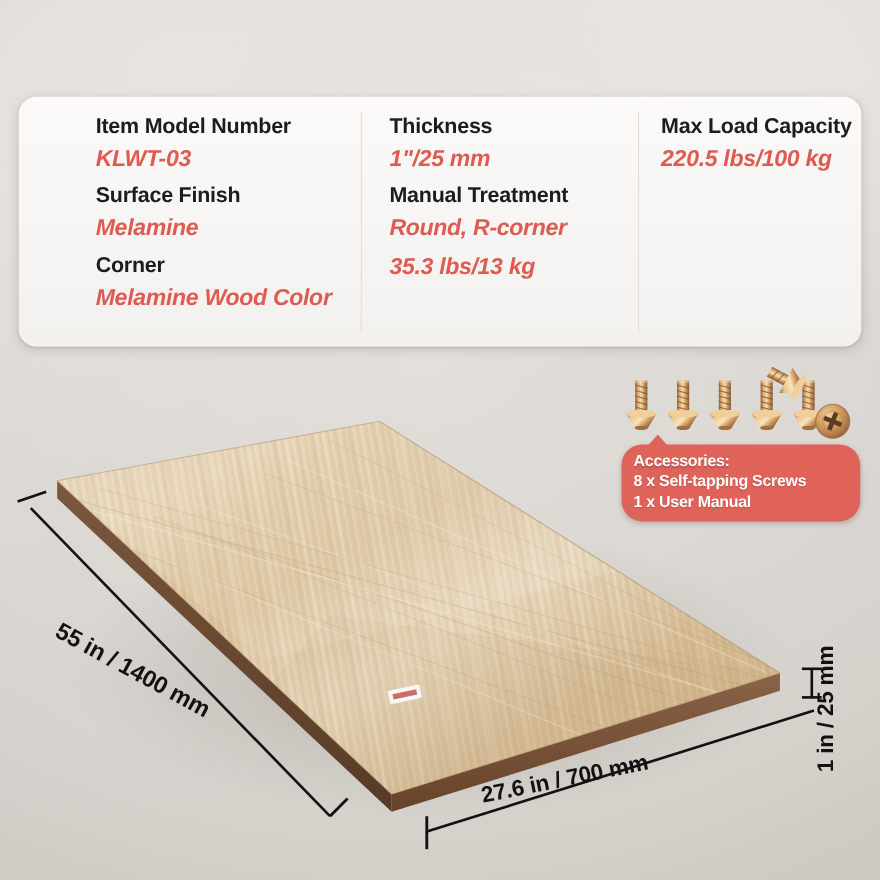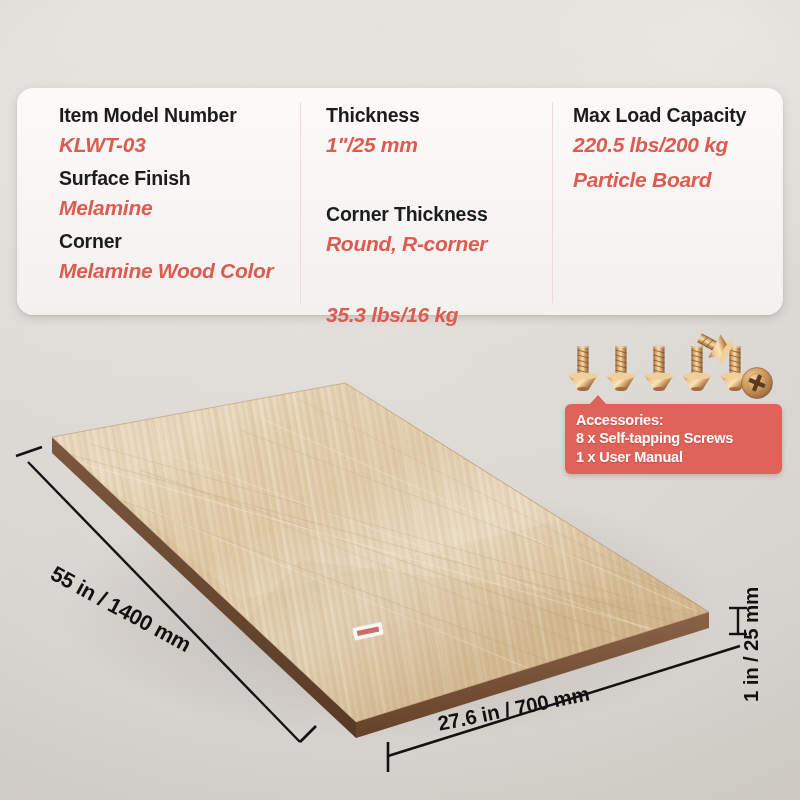--- a/index.html
+++ b/index.html
@@ -27,37 +27,37 @@
     border-radius:16px;
     box-shadow:0 3px 10px rgba(80,72,64,.18), 0 1px 2px rgba(80,72,64,.12);
     display:flex;
     box-sizing:border-box;
     padding:14px 0 12px 0;
   }
   .spec-col{
     box-sizing:border-box;
     display:flex;flex-direction:column;justify-content:flex-start;
   }
-  .spec-col.c1{width:283px;padding-left:42px;}
-  .spec-col.c2{width:252px;padding-left:25px;border-left:1px solid #f0d9d6;gap:36px;}
+  .spec-col.c1{width:283px;padding-left:42px;margin-left:28px;}
+  .spec-col.c2{width:252px;padding-left:25px;border-left:1px solid #f0d9d6;}
   .spec-col.c3{width:183px;padding-left:20px;border-left:1px solid #f0d9d6;}
   .spec-item{margin-bottom:6px;}
   .spec-label{
     font-size:19.5px;font-weight:bold;color:#1c1c1c;
     letter-spacing:-.2px;line-height:1.42;white-space:nowrap;
   }
   .spec-value{
     font-size:21px;font-weight:bold;font-style:italic;color:#dd5b50;
     letter-spacing:-.3px;line-height:1.4;white-space:nowrap;
   }
   
   #board-wrap{position:absolute;left:0;top:0;width:800px;height:800px;}
   #accessories-badge{
     position:absolute;left:565px;top:404px;width:197px;
-    background:#e0635a;border-radius:6px;
+    background:#e0635a;border-radius:19px;
     padding:7px 9px 8px 11px;
     box-shadow:0 2px 5px rgba(70,40,36,.22);
   }
   #accessories-badge .pointer{
     position:absolute;left:24px;top:-9px;width:0;height:0;
     border-left:9px solid transparent;border-right:9px solid transparent;
     border-bottom:10px solid #e0635a;
   }
   .acc-line{
     color:#ffffff;font-size:14.5px;font-weight:bold;
@@ -296,35 +296,34 @@
       <div class="spec-value">Melamine Wood Color</div>
     </div>
   </div>
 
   <div class="spec-col c2">
     <div class="spec-item">
       <div class="spec-label">Thickness</div>
       <div class="spec-value">1"/25 mm</div>
     </div>
     <div class="spec-item">
-      <div class="spec-label">Corner Thickness</div>
+      <div class="spec-label">Manual Treatment</div>
       <div class="spec-value">Round, R-corner</div>
     </div>
     <div class="spec-item">
-      <div class="spec-value">35.3 lbs/16 kg</div>
+      <div class="spec-value">35.3 lbs/13 kg</div>
     </div>
   </div>
 
   <div class="spec-col c3">
     <div class="spec-item">
       <div class="spec-label">Max Load Capacity</div>
-      <div class="spec-value">220.5 lbs/200 kg</div>
-    </div>
-    <div class="spec-item">
-      <div class="spec-value">Particle Board</div>
+      <div class="spec-value">220.5 lbs/100 kg</div>
+    </div>
+    <div class="spec-item">
     </div>
   </div>
 
 </div>
 
 <div id="accessories-badge">
   <div class="pointer"></div>
   <div class="acc-line">Accessories:</div>
   <div class="acc-line">8 x Self-tapping Screws</div>
   <div class="acc-line">1 x User Manual</div>

